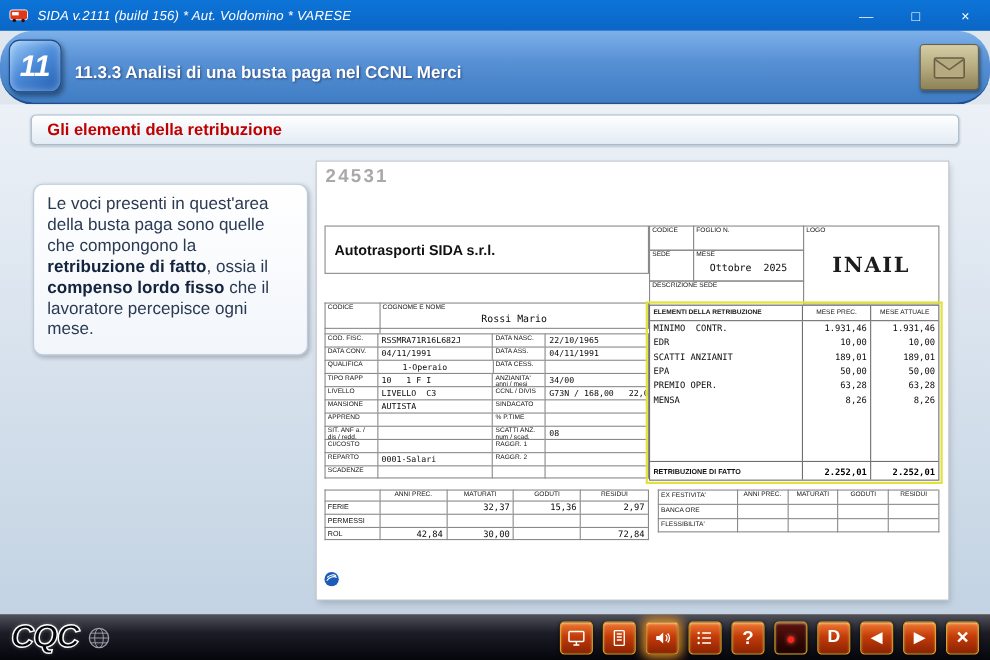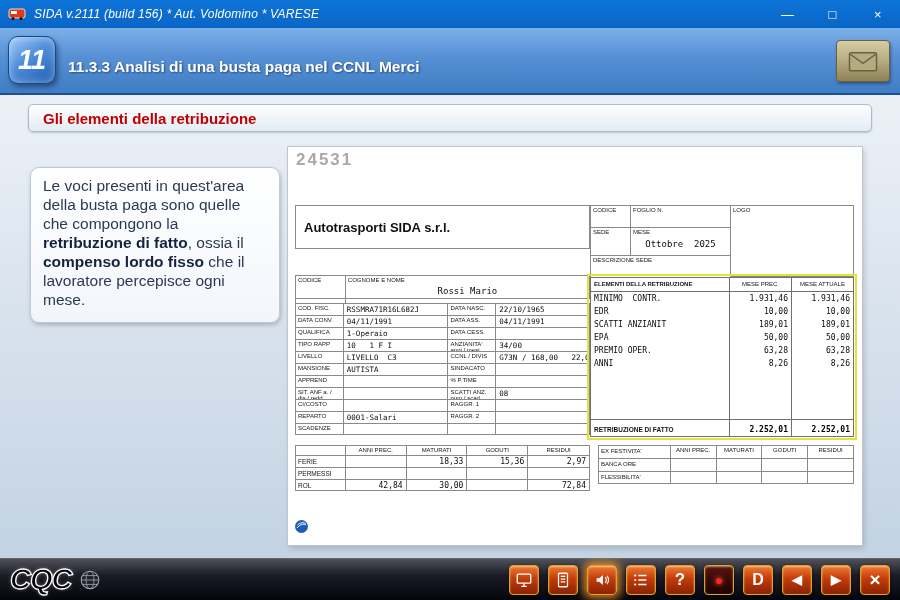--- a/index.html
+++ b/index.html
@@ -8,21 +8,21 @@
   .window { position:relative; width:900px; height:600px; background:#dfe6ee; overflow:hidden; }
 
   
   .titlebar { height:28px; background:linear-gradient(180deg,#0d74d8,#0a66c6); display:flex; align-items:center; color:#fff;font-style:italic; }
   .titlebar .app-ico { width:20px; height:18px; margin:0 6px 0 8px; display:flex; align-items:center; }
   .titlebar .ttl { font-size:12px; letter-spacing:.2px; flex:1; white-space:nowrap; }
   .win-controls { display:flex; height:28px; }
   .win-btn { width:45px; height:28px; display:flex; align-items:center; justify-content:center; font-size:13px; color:#fff; cursor:default; }
 
   
-  .header { position:relative; height:67px; background:linear-gradient(180deg,#7cb0e8 0%,#568fd4 45%,#3f7dc4 100%); border-bottom:2px solid #1d4f92; }
+  .header { position:relative; height:67px; background:linear-gradient(180deg,#7cb0e8 0%,#568fd4 45%,#3f7dc4 100%); border-bottom:2px solid #1d4f92;border-radius:30px; }
   .badge { position:absolute; left:8px; top:8px; width:48px; height:48px; border-radius:10px;
            background:linear-gradient(145deg,#9ecaf6 0%,#4f8edb 45%,#1e5cb0 100%);
            border:1px solid #164a8e; box-shadow:2px 3px 5px rgba(0,0,0,.4), inset 0 0 8px rgba(255,255,255,.45);
            display:flex; align-items:center; justify-content:center; color:#fff; font-size:27px; font-weight:800; font-style:italic; }
   .header .htitle { position:absolute; left:68px; top:0; height:77px; display:flex; align-items:center;
            color:#fff; font-size:15.5px; font-weight:700; text-shadow:1px 1px 2px rgba(0,0,40,.45); }
   .env-btn { position:absolute; right:10px; top:12px; width:54px; height:42px; border-radius:4px;
            background:linear-gradient(180deg,#d6cda6 0%,#b3a87c 55%,#8d8258 100%);
            border:1px solid #6a6040; box-shadow:1px 2px 3px rgba(0,0,0,.35); display:flex; align-items:center; justify-content:center; }
 
@@ -186,21 +186,21 @@
               <div class="tl">DATA ASS.</div>
             </div>
           <div class="c" style="width:94px;">
               <div class="dv">04/11/1991</div>
             </div>
         </div>
         <div class="row" style="height:12px;">
           <div class="c" style="width:48px;">
               <div class="tl">QUALIFICA</div>
             </div>
-          <div class="c" style="width:105px;">
+          <div class="c" style="width:105px;padding-left:19px;">
               <div class="dv">1-Operaio</div>
             </div>
           <div class="c" style="width:48px;">
               <div class="tl">DATA CESS.</div>
             </div>
           <div class="c" style="width:94px;">
               <div class="dv"></div>
             </div>
         </div>
         <div class="row" style="height:12px;">
@@ -318,20 +318,21 @@
       </div>
 
       <div class="ab bx" style="left:302px;top:58px;width:41px;height:23px;">
         <div class="tl">CODICE</div>
       </div>
       <div class="ab bx" style="left:342px;top:58px;width:101px;height:23px;">
         <div class="tl">FOGLIO N.</div>
       </div>
       <div class="ab bx" style="left:442px;top:58px;width:124px;height:72px;">
         <div class="tl">LOGO</div>
+        <div class="inail">INAIL</div>
       </div>
       <div class="ab bx" style="left:302px;top:80px;width:41px;height:29px;">
         <div class="tl">SEDE</div>
       </div>
       <div class="ab bx" style="left:342px;top:80px;width:101px;height:29px;">
         <div class="tl">MESE</div>
         <div class="mono" style="font-size:9px;text-align:center;margin-top:3px;">Ottobre  2025</div>
       </div>
       <div class="ab bx" style="left:302px;top:108px;width:141px;height:23px;">
         <div class="tl">DESCRIZIONE SEDE</div>
@@ -343,21 +344,21 @@
           <div class="eh c">MESE PREC.</div>
           <div class="eh c">MESE ATTUALE</div>
         </div>
         <div class="elem-body">
           <div class="ecol lbl">
             <div>MINIMO  CONTR.</div>
             <div>EDR</div>
             <div>SCATTI ANZIANIT</div>
             <div>EPA</div>
             <div>PREMIO OPER.</div>
-            <div>ANNI</div>
+            <div>MENSA</div>
           </div>
           <div class="ecol num">
             <div>1.931,46</div>
             <div>10,00</div>
             <div>189,01</div>
             <div>50,00</div>
             <div>63,28</div>
             <div>8,26</div>
           </div>
           <div class="ecol num">
@@ -381,21 +382,21 @@
         <div class="row" style="height:10px;">
           <div class="c" style="width:50px;"></div>
           <div class="c bth" style="width:61px;">ANNI PREC.</div>
           <div class="c bth" style="width:61px;">MATURATI</div>
           <div class="c bth" style="width:61px;">GODUTI</div>
           <div class="c bth" style="width:62px;">RESIDUI</div>
         </div>
         <div class="row" style="height:12px;">
           <div class="c btl" style="width:50px;">FERIE</div>
           <div class="c btv" style="width:61px;"></div>
-          <div class="c btv" style="width:61px;">18,33</div>
+          <div class="c btv" style="width:61px;">32,37</div>
           <div class="c btv" style="width:61px;">15,36</div>
           <div class="c btv" style="width:62px;">2,97</div>
         </div>
         <div class="row" style="height:12px;">
           <div class="c btl" style="width:50px;">PERMESSI</div>
           <div class="c btv" style="width:61px;"></div>
           <div class="c btv" style="width:61px;"></div>
           <div class="c btv" style="width:61px;"></div>
           <div class="c btv" style="width:62px;"></div>
         </div>

